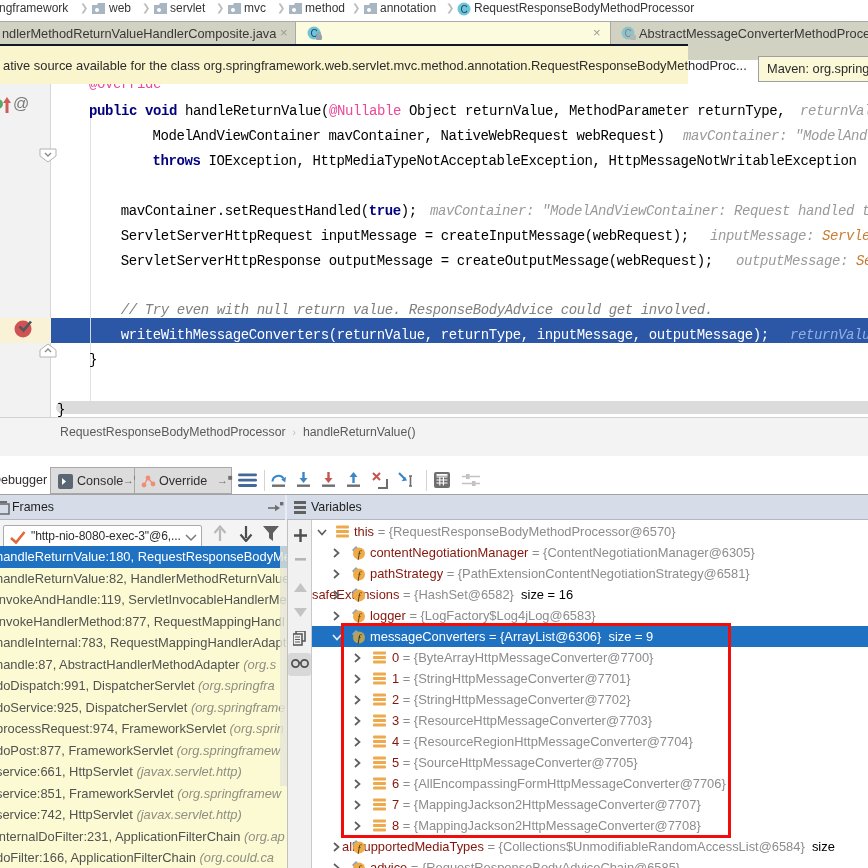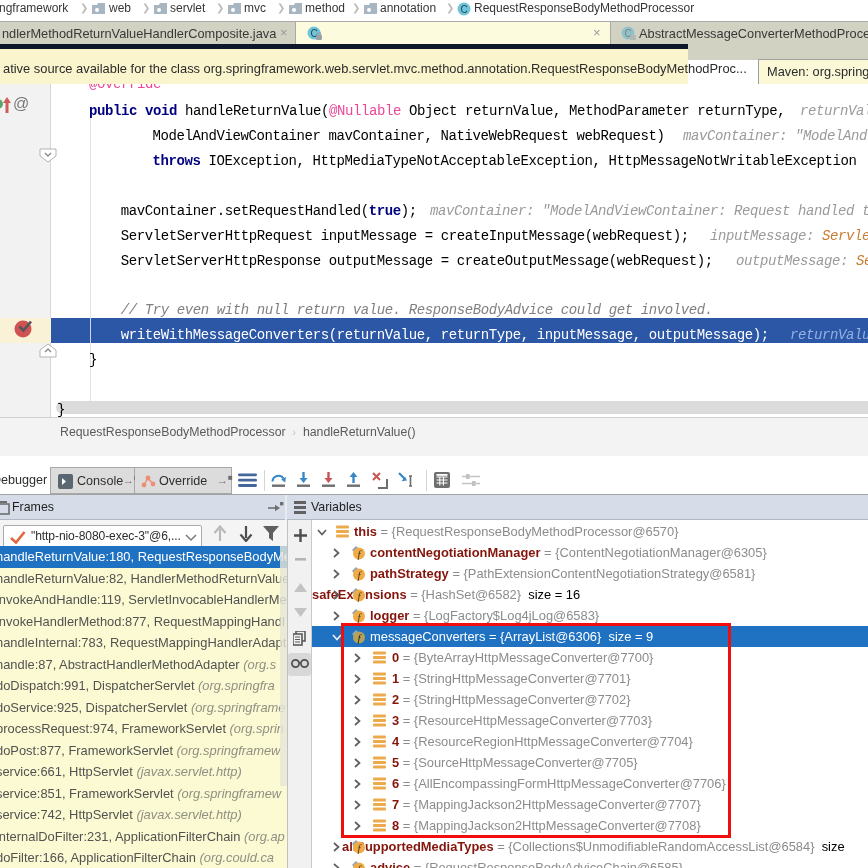--- a/index.html
+++ b/index.html
@@ -7,21 +7,21 @@
   font-family:"Liberation Sans",sans-serif;color:#3c3c3c}
 .a{position:absolute}
 svg{display:block}
 
 #crumbs{left:0;top:0;width:868px;height:17px;background:#fff;font-size:12px;color:#363636;white-space:nowrap}
 .sep{color:#bdbdbd;font-size:10px}
 
 .tab{top:4px;height:38px;font-size:12.8px;color:#383838;overflow:hidden;white-space:nowrap;border-top:1px solid #a9a9a9}
 .tx{color:#9a9a9a;font-size:13px}
 
-#banner{left:0;top:44px;width:688px;height:40px;background:#faf5cd;border-top:5px solid #0f172a;box-sizing:border-box}
+#banner{left:0;top:44px;width:688px;height:40px;background:#faf5cd;border-top:2px solid #0f172a;box-sizing:border-box}
 #banner .t{position:absolute;left:3px;top:12px;font-size:12.9px;color:#2b2b2b;white-space:nowrap}
 #mvn{position:absolute;left:758px;top:10px;width:200px;height:24px;border:1px solid #9f9f9f;background:#fbf8d8;
  font-size:12.8px;color:#2b2b2b;line-height:23px;padding-left:8px;white-space:nowrap}
 
 #ed{left:0;top:84px;width:868px;height:333px;background:#fff;overflow:hidden}
 #gut{left:0;top:0;width:51px;height:333px;background:#f2f2f2;border-right:1px solid #d6d6d6;box-sizing:border-box}
 .line{position:absolute;left:0;width:1000px;height:25px;line-height:25px;
  font-family:"Liberation Mono",monospace;font-size:14px;letter-spacing:-0.4px;white-space:pre;color:#000}
 .k{color:#000080;font-weight:bold}
 .ann{color:#ec4899}
@@ -52,21 +52,21 @@
 .frow{position:absolute;left:0;width:288px;height:21.5px;font-size:12.9px;line-height:21.5px;white-space:nowrap;
  overflow:hidden;background:#fcfad2;color:#525252}
 .frow i{font-style:italic;color:#8f8f83}
 .frow.sel{background:#1f72c2;color:#fff}
 
 #wstrip{left:287px;top:520px;width:25px;height:348px;background:#f1f1f1;border-left:1px solid #c0c0c0;
  border-right:1px solid #c9c9c9;box-sizing:border-box}
 
 #vars{left:312px;top:520px;width:556px;height:348px;background:#fff;overflow:hidden}
 .vrow{position:absolute;left:0;width:700px;height:21px;line-height:21px;font-size:12.9px;white-space:nowrap}
-.vn{color:#84150c;font-weight:bold}
+.vn{color:#84150c;font-weight:normal}
 .vg{color:#8c8c8c}
 .vb{color:#000000}
 .vrow .ic{position:absolute;top:4px}
 #vselbg{position:absolute;left:0;top:106px;width:556px;height:21px;background:#1f72c2}
 #redbox{position:absolute;left:29px;top:103px;width:390px;height:215px;border:3px solid #f20d0d;box-sizing:border-box}
 </style>
 </head>
 <body>
 <div id="app">
 <div id="crumbs" class="a">

